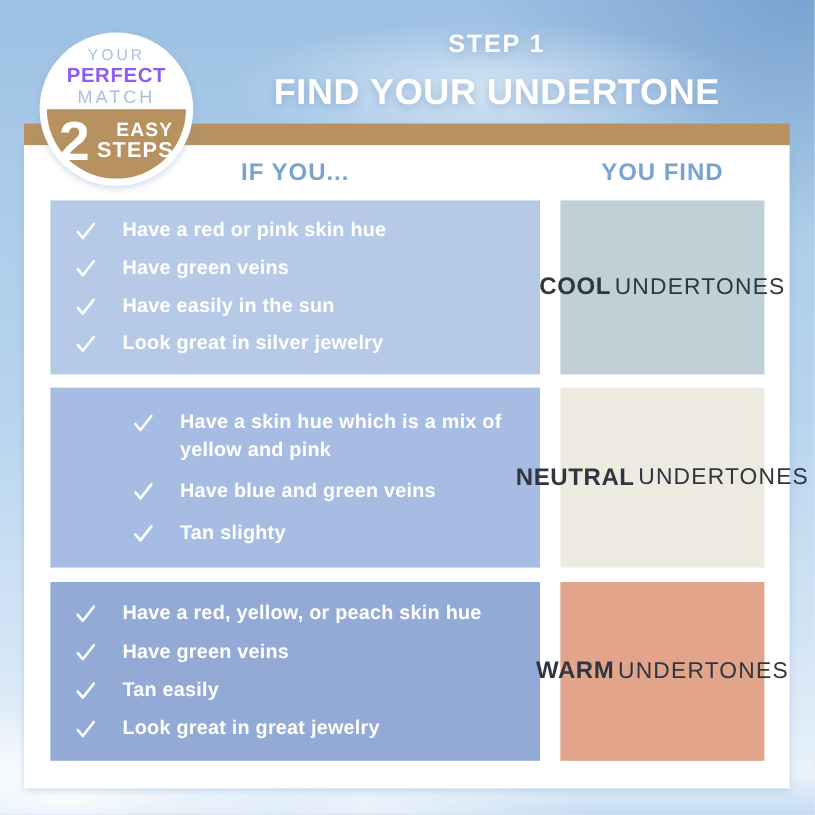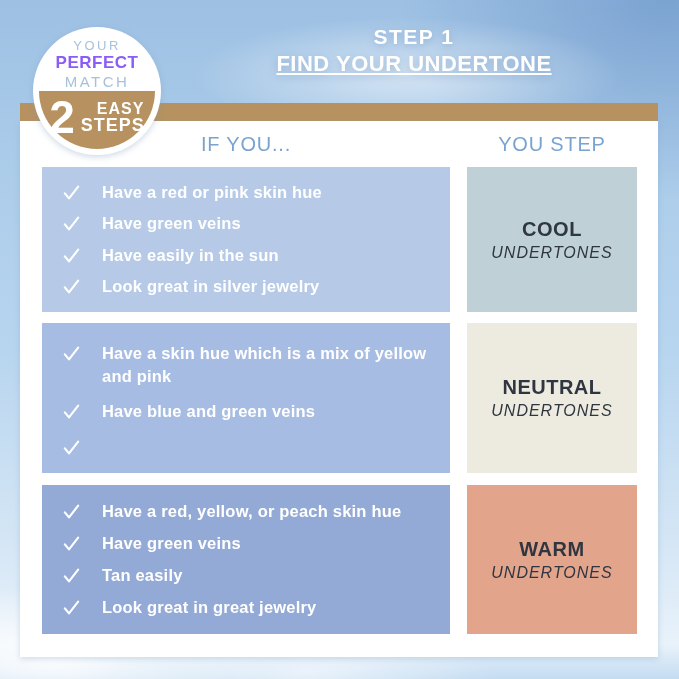--- a/index.html
+++ b/index.html
@@ -13,58 +13,58 @@
   .sky-cloud-bottom{background:radial-gradient(ellipse 55% 18% at 8% 97%,rgba(255,255,255,0.95),rgba(255,255,255,0) 60%),
                     radial-gradient(ellipse 40% 10% at 45% 99%,rgba(255,255,255,0.6),rgba(255,255,255,0) 70%);}
 
   .tan-bar{position:absolute;left:20px;top:103px;width:638px;height:18px;}
   .panel{position:absolute;left:20px;top:121px;width:638px;height:536px;background:#ffffff;
          box-shadow:0 2px 6px rgba(130,160,195,0.35);}
 
   
   .hdr{position:absolute;left:170px;top:25px;width:488px;text-align:center;color:#ffffff;}
   .hdr .step{font-size:21px;font-weight:bold;letter-spacing:1.5px;text-shadow:0 2px 7px rgba(125,158,198,0.6);}
-  .hdr .title{font-size:22px;font-weight:bold;letter-spacing:0.5px;margin-top:2px;white-space:nowrap;
-              text-shadow:0 2px 8px rgba(125,158,198,0.65);text-decoration:underline;}
+  .hdr .title{font-size:30px;font-weight:bold;letter-spacing:0.5px;margin-top:12px;white-space:nowrap;
+              text-shadow:0 2px 8px rgba(125,158,198,0.65);}
 
   
   .badge{position:absolute;left:33px;top:27px;width:128px;height:128px;background:#ffffff;border-radius:50%;
          box-shadow:0 2px 6px rgba(120,150,185,0.35);z-index:5;}
   .badge-tan{position:absolute;left:6px;top:6px;width:116px;height:116px;border-radius:50%;
              clip-path:inset(50% 0 0 0);}
   .badge-text{position:absolute;inset:0;text-align:center;}
   .badge-your{position:absolute;top:11px;left:0;width:100%;font-size:13px;letter-spacing:2.5px;color:#a6c2dd;}
   .badge-perfect{position:absolute;top:26px;left:0;width:100%;font-size:17px;font-weight:bold;letter-spacing:0.5px;color:#8b5cf6;}
   .badge-match{position:absolute;top:46px;left:0;width:100%;font-size:15px;letter-spacing:2.5px;color:#a6c1dc;}
   .badge-num-row{position:absolute;top:64px;left:0;width:100%;display:flex;justify-content:center;align-items:flex-start;gap:6px;color:#fff;}
   .badge-num{font-size:46px;font-weight:bold;line-height:52px;}
   .badge-steps{padding-top:9px;text-align:left;font-weight:bold;letter-spacing:1px;}
   .badge-steps .w1{font-size:16px;line-height:17px;padding-left:16px;}
   .badge-steps .w2{font-size:18px;line-height:16px;}
 
   
-  .col-head{position:absolute;top:133px;font-size:20px;font-weight:normal;letter-spacing:0.8px;text-align:center;}
+  .col-head{position:absolute;top:133px;font-size:20px;font-weight:bold;letter-spacing:0.8px;text-align:center;}
   .col-head.left{left:42px;width:408px;}
   .col-head.right{left:467px;width:170px;}
 
   
   .criteria{position:absolute;left:42px;width:408px;display:flex;flex-direction:column;
             justify-content:space-evenly;padding:6px 0;box-sizing:border-box;}
-  .result{position:absolute;left:467px;width:170px;display:flex;flex-direction:column;
+  .result{position:absolute;left:467px;width:170px;display:flex;flex-direction:row;
           justify-content:center;align-items:center;gap:3px;}
   .r0 .criteria,.r0 .result{top:167px;height:145px;}
   .r1 .criteria,.r1 .result{top:323px;height:150px;}
   .r2 .criteria,.r2 .result{top:485px;height:149px;}
 
   .item{display:flex;align-items:flex-start;}
   .item .chk{flex:0 0 auto;margin:4px 22px 0 21px;}
   .item .txt{font-size:16.5px;font-weight:600;color:#ffffff;line-height:23px;max-width:336px;letter-spacing:0.2px;}
 
   .result .rt{font-size:20px;font-weight:bold;letter-spacing:0.5px;}
-  .result .rs{font-size:16px;letter-spacing:1px;font-style:italic;}
+  .result .rs{font-size:19px;letter-spacing:1px;}
 </style>
 </head>
 <body>
 
 <div class="stage">
   <div class="sky-layer sky-deep"></div>
   <div class="sky-layer sky-cloud-title"></div>
   <div class="sky-layer sky-cloud-bottom"></div>
 
   <div class="tan-bar" style="background: rgb(183, 146, 96);"></div>
@@ -85,21 +85,21 @@
         <div class="badge-num">2</div>
         <div class="badge-steps">
           <div class="w1">EASY</div>
           <div class="w2">STEPS</div>
         </div>
       </div>
     </div>
   </div>
 
   <div class="col-head left" style="color: rgb(122, 164, 207);">IF YOU...</div>
-  <div class="col-head right" style="color: rgb(122, 164, 207);">YOU STEP</div>
+  <div class="col-head right" style="color: rgb(122, 164, 207);">YOU FIND</div>
 
   <div class="row r0">
     <div class="criteria" style="background: rgb(182, 202, 232);">
       <div class="item">
         <svg class="chk" width="17" height="15" viewBox="0 0 20 18">
             <path d="M2 10 L7 16 L18 2" stroke="#ffffff" stroke-width="2.6" fill="none" stroke-linecap="round" stroke-linejoin="round"></path>
           </svg>
         <span class="txt">Have a red or pink skin hue</span>
       </div>
       <div class="item">
@@ -121,37 +121,38 @@
         <span class="txt">Look great in silver jewelry</span>
       </div>
     </div>
     <div class="result" style="background: rgb(191, 209, 214);">
       <div class="rt" style="color: rgb(47, 54, 65);">COOL</div>
       <div class="rs" style="color: rgb(47, 54, 65);">UNDERTONES</div>
     </div>
   </div>
 
   <div class="row r1">
-    <div class="criteria" style="background: rgb(167, 188, 226);">
+    <div class="criteria" style="background: rgb(167, 188, 226); padding-left: 48px;">
       <div class="item">
         <svg class="chk" width="17" height="15" viewBox="0 0 20 18">
             <path d="M2 10 L7 16 L18 2" stroke="#ffffff" stroke-width="2.6" fill="none" stroke-linecap="round" stroke-linejoin="round"></path>
           </svg>
         <span class="txt">Have a skin hue which is a mix of yellow and pink</span>
       </div>
       <div class="item">
         <svg class="chk" width="17" height="15" viewBox="0 0 20 18">
             <path d="M2 10 L7 16 L18 2" stroke="#ffffff" stroke-width="2.6" fill="none" stroke-linecap="round" stroke-linejoin="round"></path>
           </svg>
         <span class="txt">Have blue and green veins</span>
       </div>
       <div class="item">
         <svg class="chk" width="17" height="15" viewBox="0 0 20 18">
             <path d="M2 10 L7 16 L18 2" stroke="#ffffff" stroke-width="2.6" fill="none" stroke-linecap="round" stroke-linejoin="round"></path>
           </svg>
+        <span class="txt">Tan slighty</span>
       </div>
     </div>
     <div class="result" style="background: rgb(237, 235, 223);">
       <div class="rt" style="color: rgb(47, 54, 65);">NEUTRAL</div>
       <div class="rs" style="color: rgb(47, 54, 65);">UNDERTONES</div>
     </div>
   </div>
 
   <div class="row r2">
     <div class="criteria" style="background: rgb(147, 170, 214); text-align: right;">

